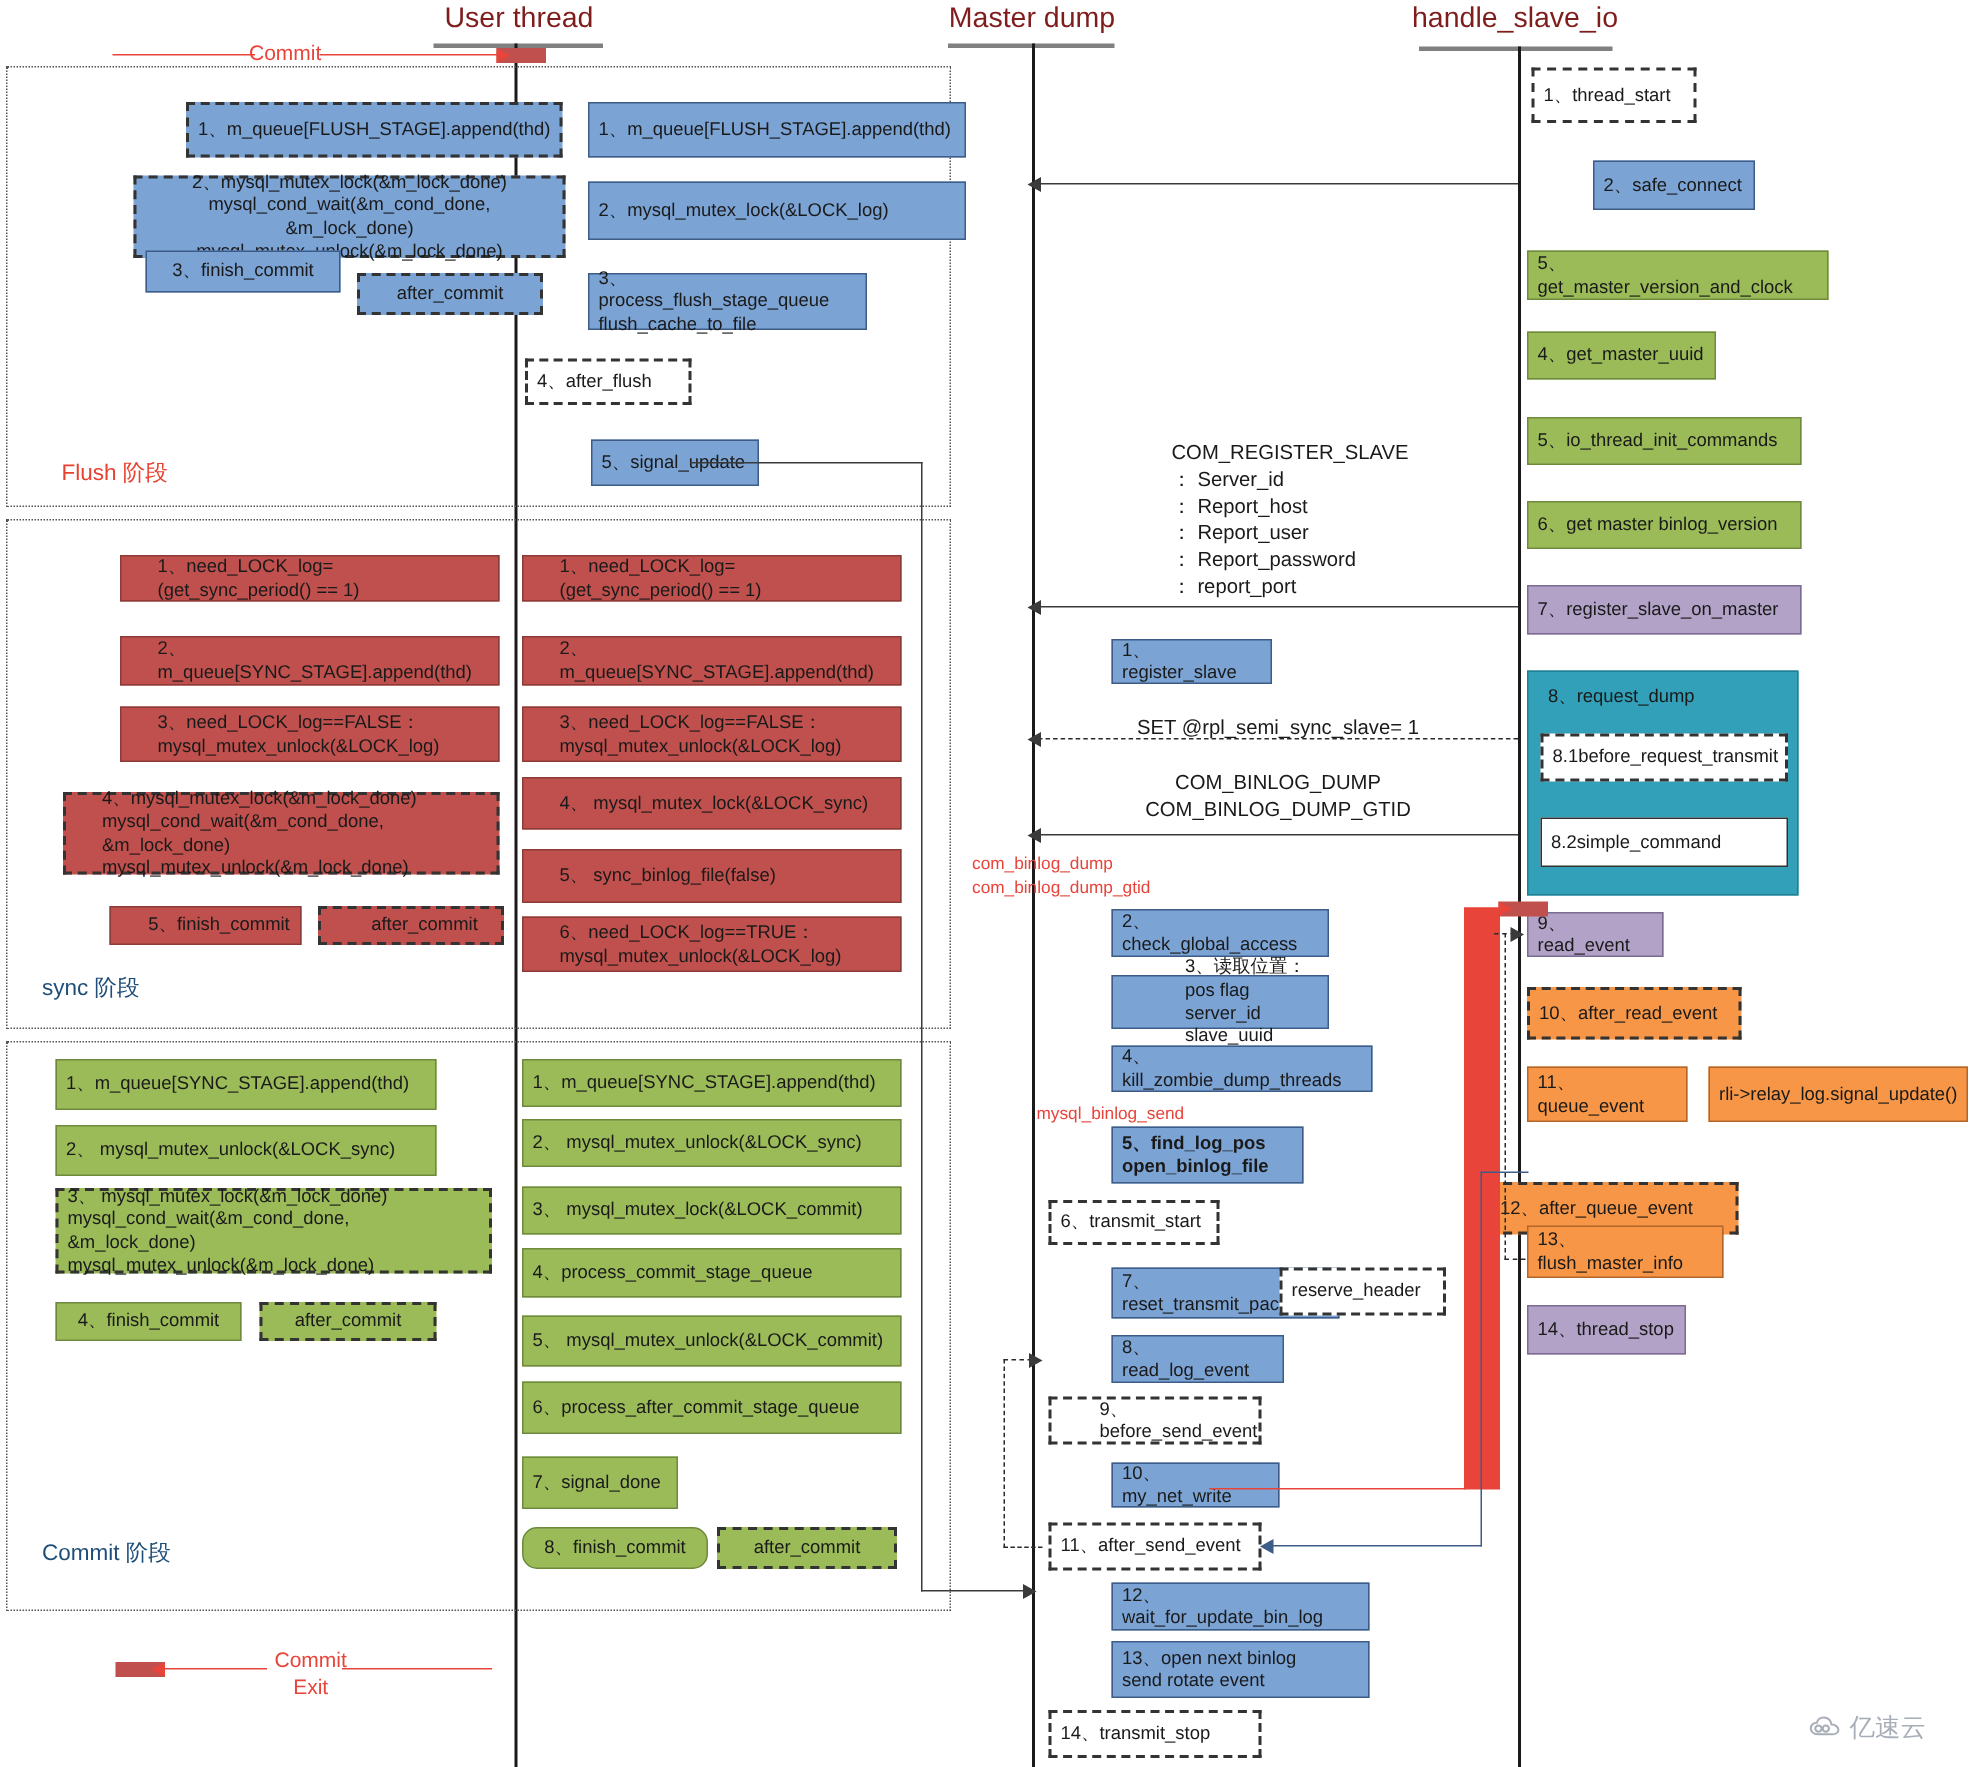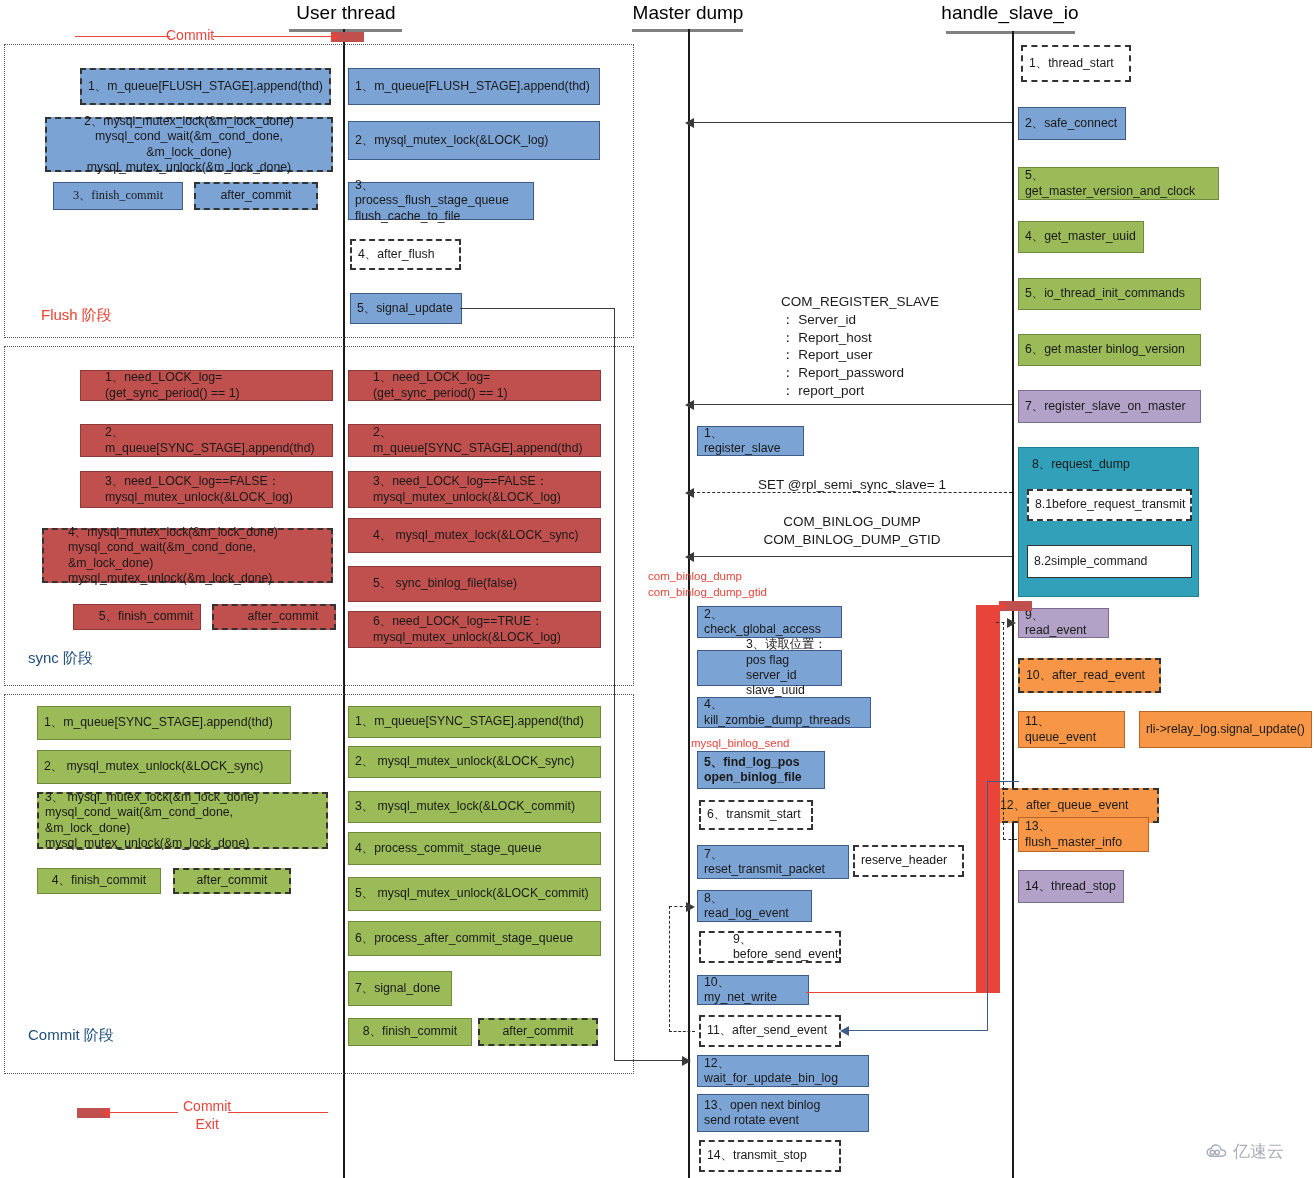--- a/index.html
+++ b/index.html
@@ -1,37 +1,37 @@
 <!DOCTYPE html>
 <html><head>
 <meta charset="utf-8">
 <style>
   html,body{margin:0;padding:0;background:#ffffff;}
   body{font-family:"Liberation Sans","DejaVu Sans",sans-serif;}
   #stage{position:relative;width:1314px;height:1178px;overflow:hidden;background:#fff;}
   .abs{position:absolute;box-sizing:border-box;}
 
   
-  .actor-title{font-size:19px;color:#000000;white-space:nowrap;text-align:center;}
+  .actor-title{font-size:19px;color:#7f1d1d;white-space:nowrap;text-align:center;}
   .actor-bar{height:3px;background:#808080;}
   .lifeline{width:2px;background:#1a1a1a;}
 
   
   .box{
     box-sizing:border-box;
     border:1.3px solid #3a4a5a;
     display:flex;align-items:center;
     padding:2px 6px;
     font-size:12.3px;line-height:1.25;
     color:#1a1a1a;
     white-space:pre-line;
   }
   .box.center{justify-content:center;text-align:center;}
   .box.dashed{border-style:dashed;border-width:2px;border-color:#333;}
-  .blue{background:#7ba3d4;border-color:#3d5c87;}
+  .blue{background:#7ba3d4;border-color:#3d5c87;margin-left:44px;}
   .red{background:#c0504d;border-color:#8c3b38;padding-left:24px;}
   .green{background:#9bbb59;border-color:#6f8a3c;}
   .orange{background:#f79646;border-color:#b4662a;}
   .purple{background:#b3a2c7;border-color:#7a6b91;}
   .teal{background:#31a0b8;border-color:#1f7f94;}
   .white{background:#ffffff;border-color:#333;}
 
   
   .phase{border:1.6px dotted #555;background:transparent;}
   .phase-label{font-size:15px;white-space:nowrap;}
@@ -91,21 +91,21 @@
   <div class="abs phase" style="left:4px;top:346px;width:630px;height:340px;"></div>
   <div class="abs phase-label sync" style="left:28px;top:649px;">sync 阶段</div>
 
   <div class="abs phase" style="left:4px;top:694px;width:630px;height:380px;"></div>
   <div class="abs phase-label commit" style="left:28px;top:1026px;">Commit 阶段</div>
 
   <div class="abs box blue dashed" style="left:80px;top:68px;width:251px;height:37px;">1、m_queue[FLUSH_STAGE].append(thd)</div>
   <div class="abs box blue dashed center" style="left:45px;top:117px;width:288px;height:55px;">2、mysql_mutex_lock(&amp;m_lock_done)
 mysql_cond_wait(&amp;m_cond_done, &amp;m_lock_done)
 mysql_mutex_unlock(&amp;m_lock_done)</div>
-  <div class="abs box blue center" style="left:53px;top:182px;width:130px;height:28px;font-family:Liberation Serif, serif;">3、finish_commit</div>
+  <div class="abs box blue center" style="left:53px;top:167px;width:130px;height:28px;">3、finish_commit</div>
   <div class="abs box blue dashed center" style="left:194px;top:182px;width:124px;height:28px;">after_commit</div>
 
   <div class="abs box blue" style="left:348px;top:68px;width:252px;height:37px;">1、m_queue[FLUSH_STAGE].append(thd)</div>
   <div class="abs box blue" style="left:348px;top:121px;width:252px;height:39px;">2、mysql_mutex_lock(&amp;LOCK_log)</div>
   <div class="abs box blue" style="left:348px;top:182px;width:186px;height:38px;">3、process_flush_stage_queue
     flush_cache_to_file</div>
   <div class="abs box white dashed" style="left:350px;top:239px;width:111px;height:31px;">4、after_flush</div>
   <div class="abs box blue" style="left:350px;top:293px;width:112px;height:31px;">5、signal_update</div>
 
   <div class="abs hline" style="left:460px;top:308px;width:155px;"></div>
@@ -140,21 +140,21 @@
   <div class="abs box green center" style="left:37px;top:868px;width:124px;height:26px;">4、finish_commit</div>
   <div class="abs box green dashed center" style="left:173px;top:868px;width:118px;height:26px;">after_commit</div>
 
   <div class="abs box green" style="left:348px;top:706px;width:253px;height:32px;">1、m_queue[SYNC_STAGE].append(thd)</div>
   <div class="abs box green" style="left:348px;top:746px;width:253px;height:32px;">2、 mysql_mutex_unlock(&amp;LOCK_sync)</div>
   <div class="abs box green" style="left:348px;top:791px;width:253px;height:32px;">3、 mysql_mutex_lock(&amp;LOCK_commit)</div>
   <div class="abs box green" style="left:348px;top:832px;width:253px;height:33px;">4、process_commit_stage_queue</div>
   <div class="abs box green" style="left:348px;top:877px;width:253px;height:34px;">5、 mysql_mutex_unlock(&amp;LOCK_commit)</div>
   <div class="abs box green" style="left:348px;top:921px;width:253px;height:35px;">6、process_after_commit_stage_queue</div>
   <div class="abs box green" style="left:348px;top:971px;width:104px;height:35px;">7、signal_done</div>
-  <div class="abs box green center" style="left:348px;top:1018px;width:124px;height:28px;">8、finish_commit</div>
+  <div class="abs box green center" style="left:348px;top:1018px;width:124px;height:28px;border-radius:10px;">8、finish_commit</div>
   <div class="abs box green dashed center" style="left:478px;top:1018px;width:120px;height:28px;">after_commit</div>
 
   <div class="abs hline red" style="left:86px;top:1112px;width:92px;"></div>
   <div class="abs hline red" style="left:228px;top:1112px;width:100px;"></div>
   <div class="abs arrow-l red" style="left:77px;top:1108px;"></div>
   <div class="abs red-label" style="left:183px;top:1098px;text-align:center;line-height:1.25;white-space:pre-line;">Commit
 Exit</div>
 
   <div class="abs hline" style="left:692px;top:122px;width:320px;"></div>
   <div class="abs arrow-l" style="left:685px;top:118px;"></div>

